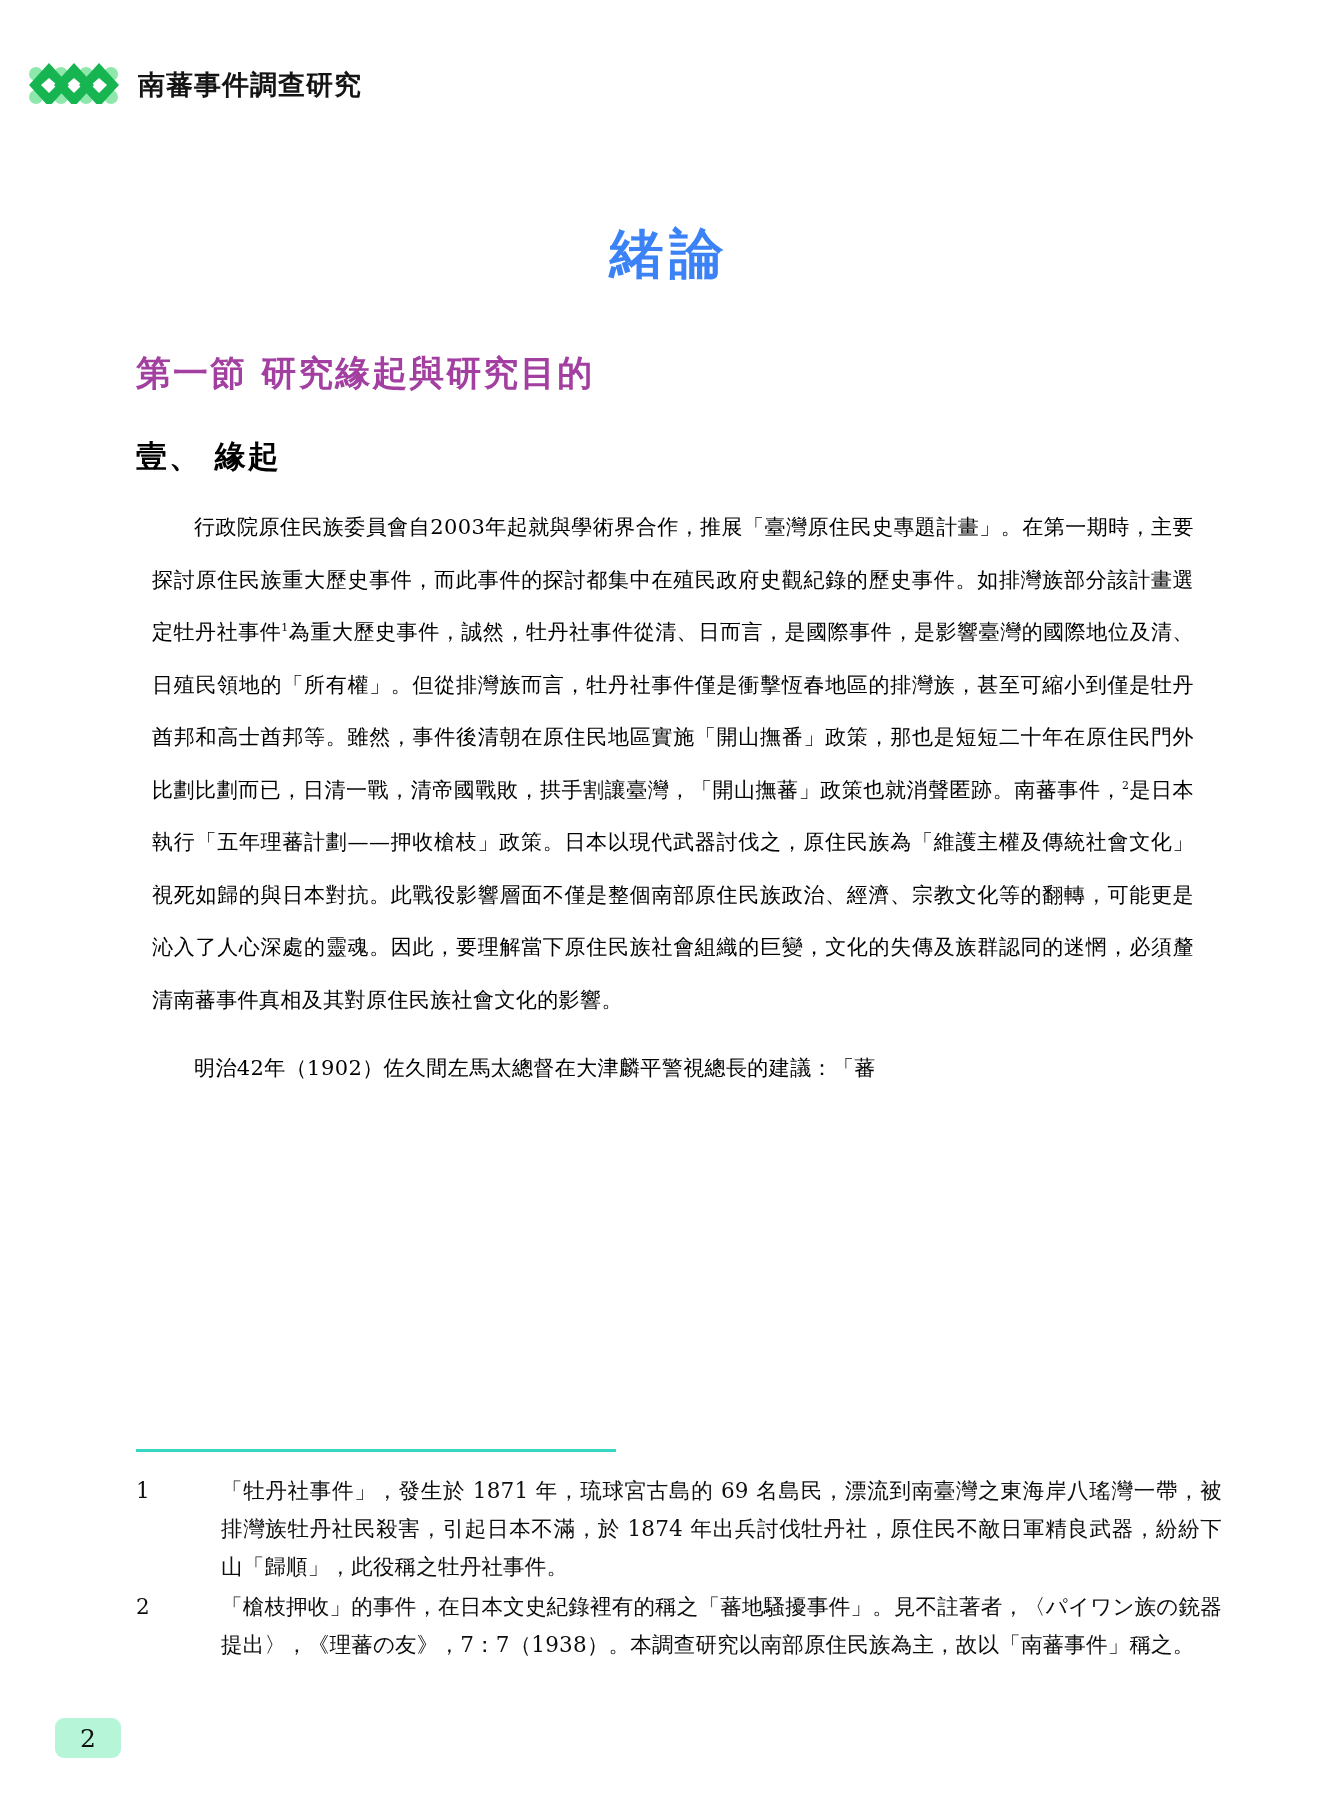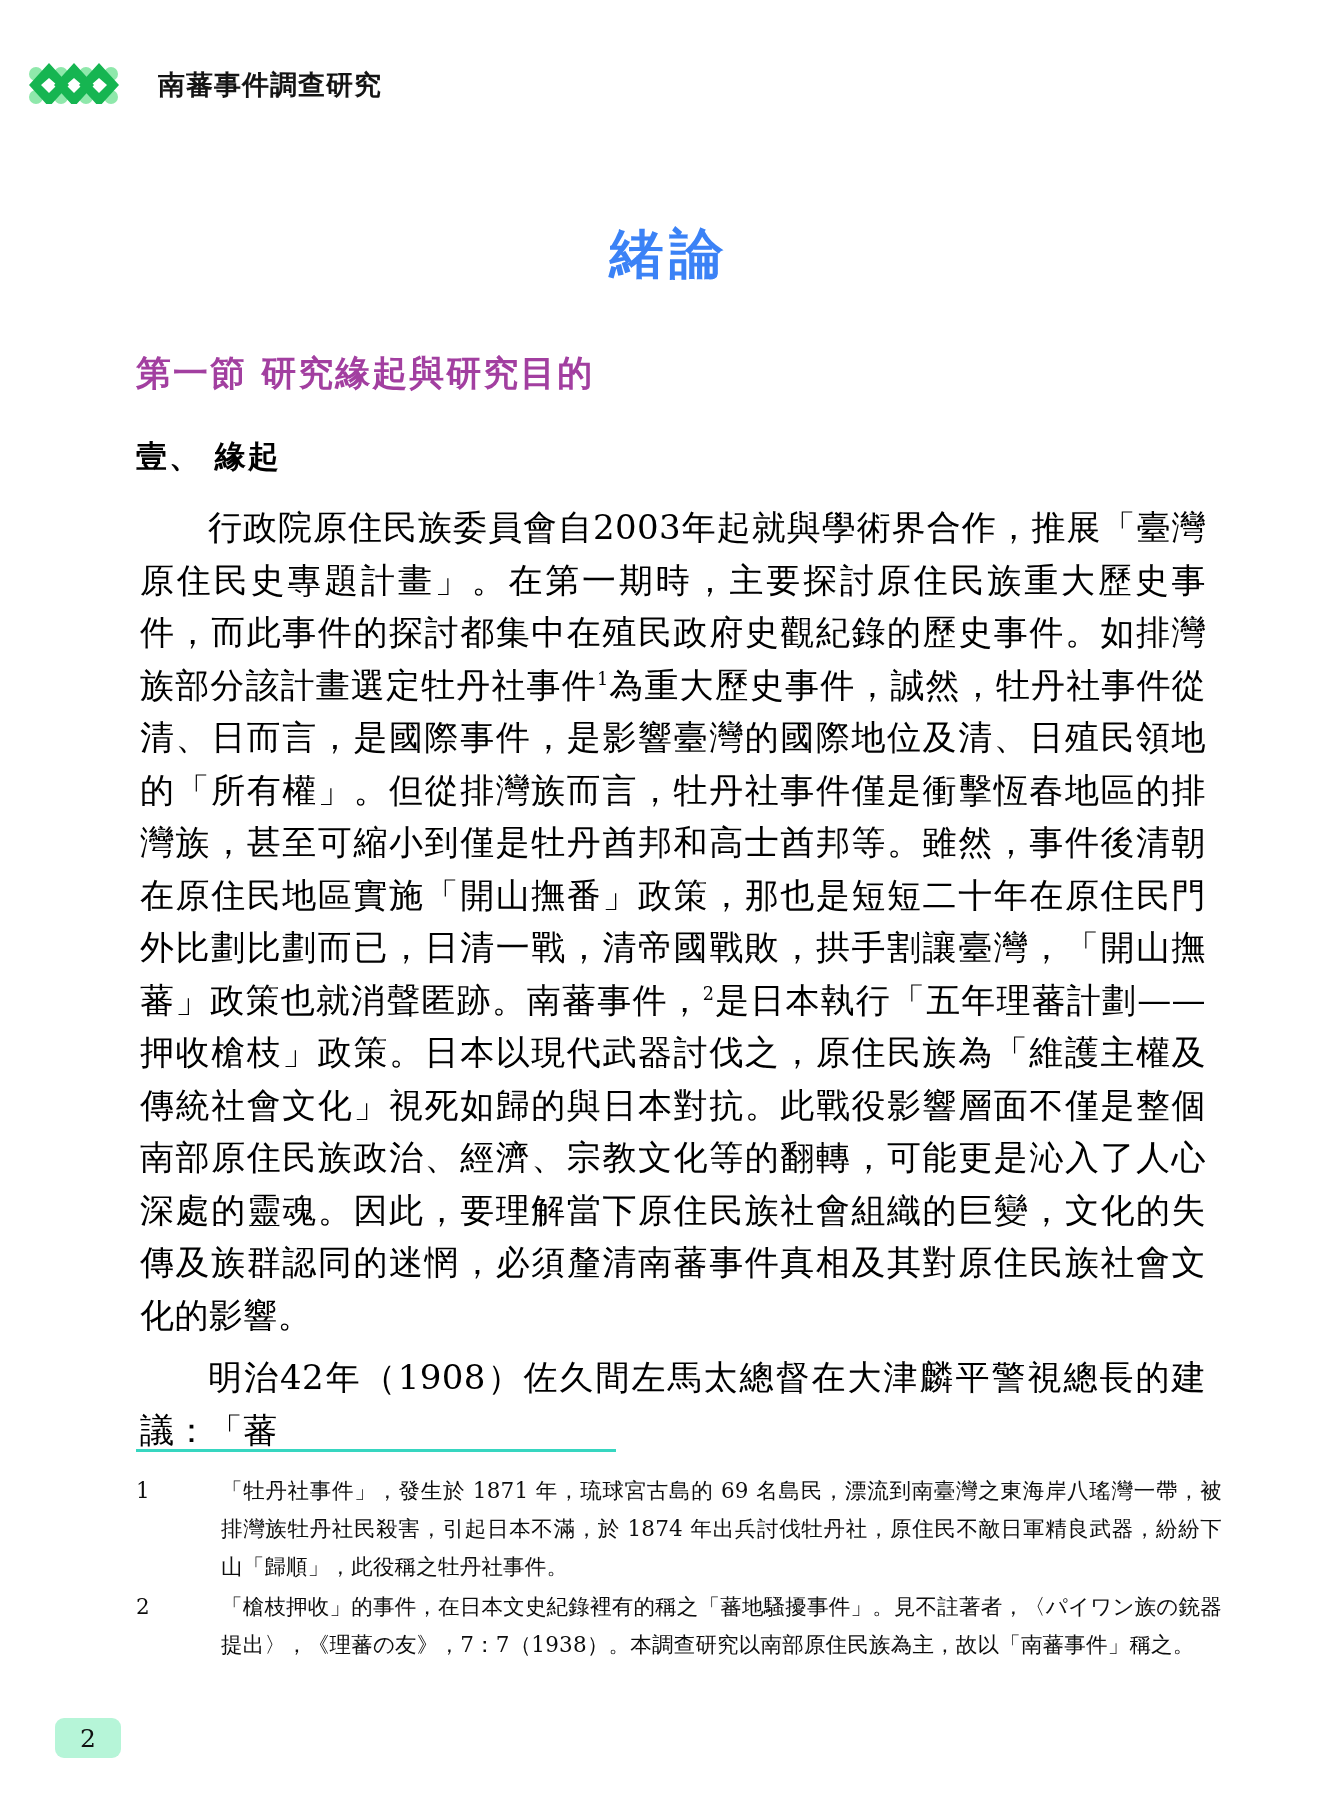--- a/index.html
+++ b/index.html
@@ -21,21 +21,21 @@
     box-sizing: border-box;
   }
 
   
   .running-header {
     position: absolute;
     left: 28px;
     top: 62px;
     display: flex;
     align-items: center;
-    gap: 32px;
+    gap: 12px;
   }
   .logo-mark {
     display: block;
   }
   .header-title {
     font-family: "DejaVu Serif", "Liberation Serif", serif;
     font-weight: bold;
     font-size: 27px;
     letter-spacing: 1px;
     color: #141414;
@@ -79,27 +79,27 @@
     font-weight: bold;
     font-size: 31px;
     letter-spacing: 2px;
     color: #000000;
     margin: 4px 0 26px 0;
     line-height: 1.2;
   }
 
   .body-paragraph {
     font-family: "DejaVu Serif", "Liberation Serif", serif;
-    font-size: 34px;
+    font-size: 21px;
     line-height: 52.5px;
     color: #000000;
     text-align: justify;
     text-justify: inter-character;
     text-indent: 2em;
-    margin: 4px;
+    margin: 16px;
     letter-spacing: 0.4px;
   }
   .body-paragraph + .body-paragraph {
     margin-top: 10px;
   }
   .body-paragraph sup {
     font-size: 0.52em;
     vertical-align: super;
     line-height: 0;
   }
@@ -187,21 +187,21 @@
   <h1 class="chapter-title">緒論</h1>
 
   <div class="content">
 
     <h2 class="section-heading">第一節  研究緣起與研究目的</h2>
 
     <h3 class="sub-heading">壹、 緣起</h3>
 
     <p class="body-paragraph"><span>行政院原住民族委員會自2003年起就與學術界合作，推展「臺灣原住民史專題計畫」。在第一期時，主要探討原住民族重大歷史事件，而此事件的探討都集中在殖民政府史觀紀錄的歷史事件。如排灣族部分該計畫選定牡丹社事件</span><sup>1</sup><span>為重大歷史事件，誠然，牡丹社事件從清、日而言，是國際事件，是影響臺灣的國際地位及清、日殖民領地的「所有權」。但從排灣族而言，牡丹社事件僅是衝擊恆春地區的排灣族，甚至可縮小到僅是牡丹酋邦和高士酋邦等。雖然，事件後清朝在原住民地區實施「開山撫番」政策，那也是短短二十年在原住民門外比劃比劃而已，日清一戰，清帝國戰敗，拱手割讓臺灣，「開山撫蕃」政策也就消聲匿跡。南蕃事件，</span><sup>2</sup><span>是日本執行「五年理蕃計劃——押收槍枝」政策。日本以現代武器討伐之，原住民族為「維護主權及傳統社會文化」視死如歸的與日本對抗。此戰役影響層面不僅是整個南部原住民族政治、經濟、宗教文化等的翻轉，可能更是沁入了人心深處的靈魂。因此，要理解當下原住民族社會組織的巨變，文化的失傳及族群認同的迷惘，必須釐清南蕃事件真相及其對原住民族社會文化的影響。</span></p>
 
-    <p class="body-paragraph">明治42年（1908）佐久間左馬太總督在大津麟平警視總長的建議：「蕃</p>
+    <p class="body-paragraph">明治42年（1902）佐久間左馬太總督在大津麟平警視總長的建議：「蕃</p>
 
   </div>
 
   <div class="footnote-area">
     <hr class="footnote-rule">
 
     <div class="footnote">
       <span class="footnote-num">1</span>
       <span class="footnote-text">「牡丹社事件」，發生於 1871 年，琉球宮古島的 69 名島民，漂流到南臺灣之東海岸八瑤灣一帶，被排灣族牡丹社民殺害，引起日本不滿，於 1874 年出兵討伐牡丹社，原住民不敵日軍精良武器，紛紛下山「歸順」，此役稱之牡丹社事件。</span>
     </div>

